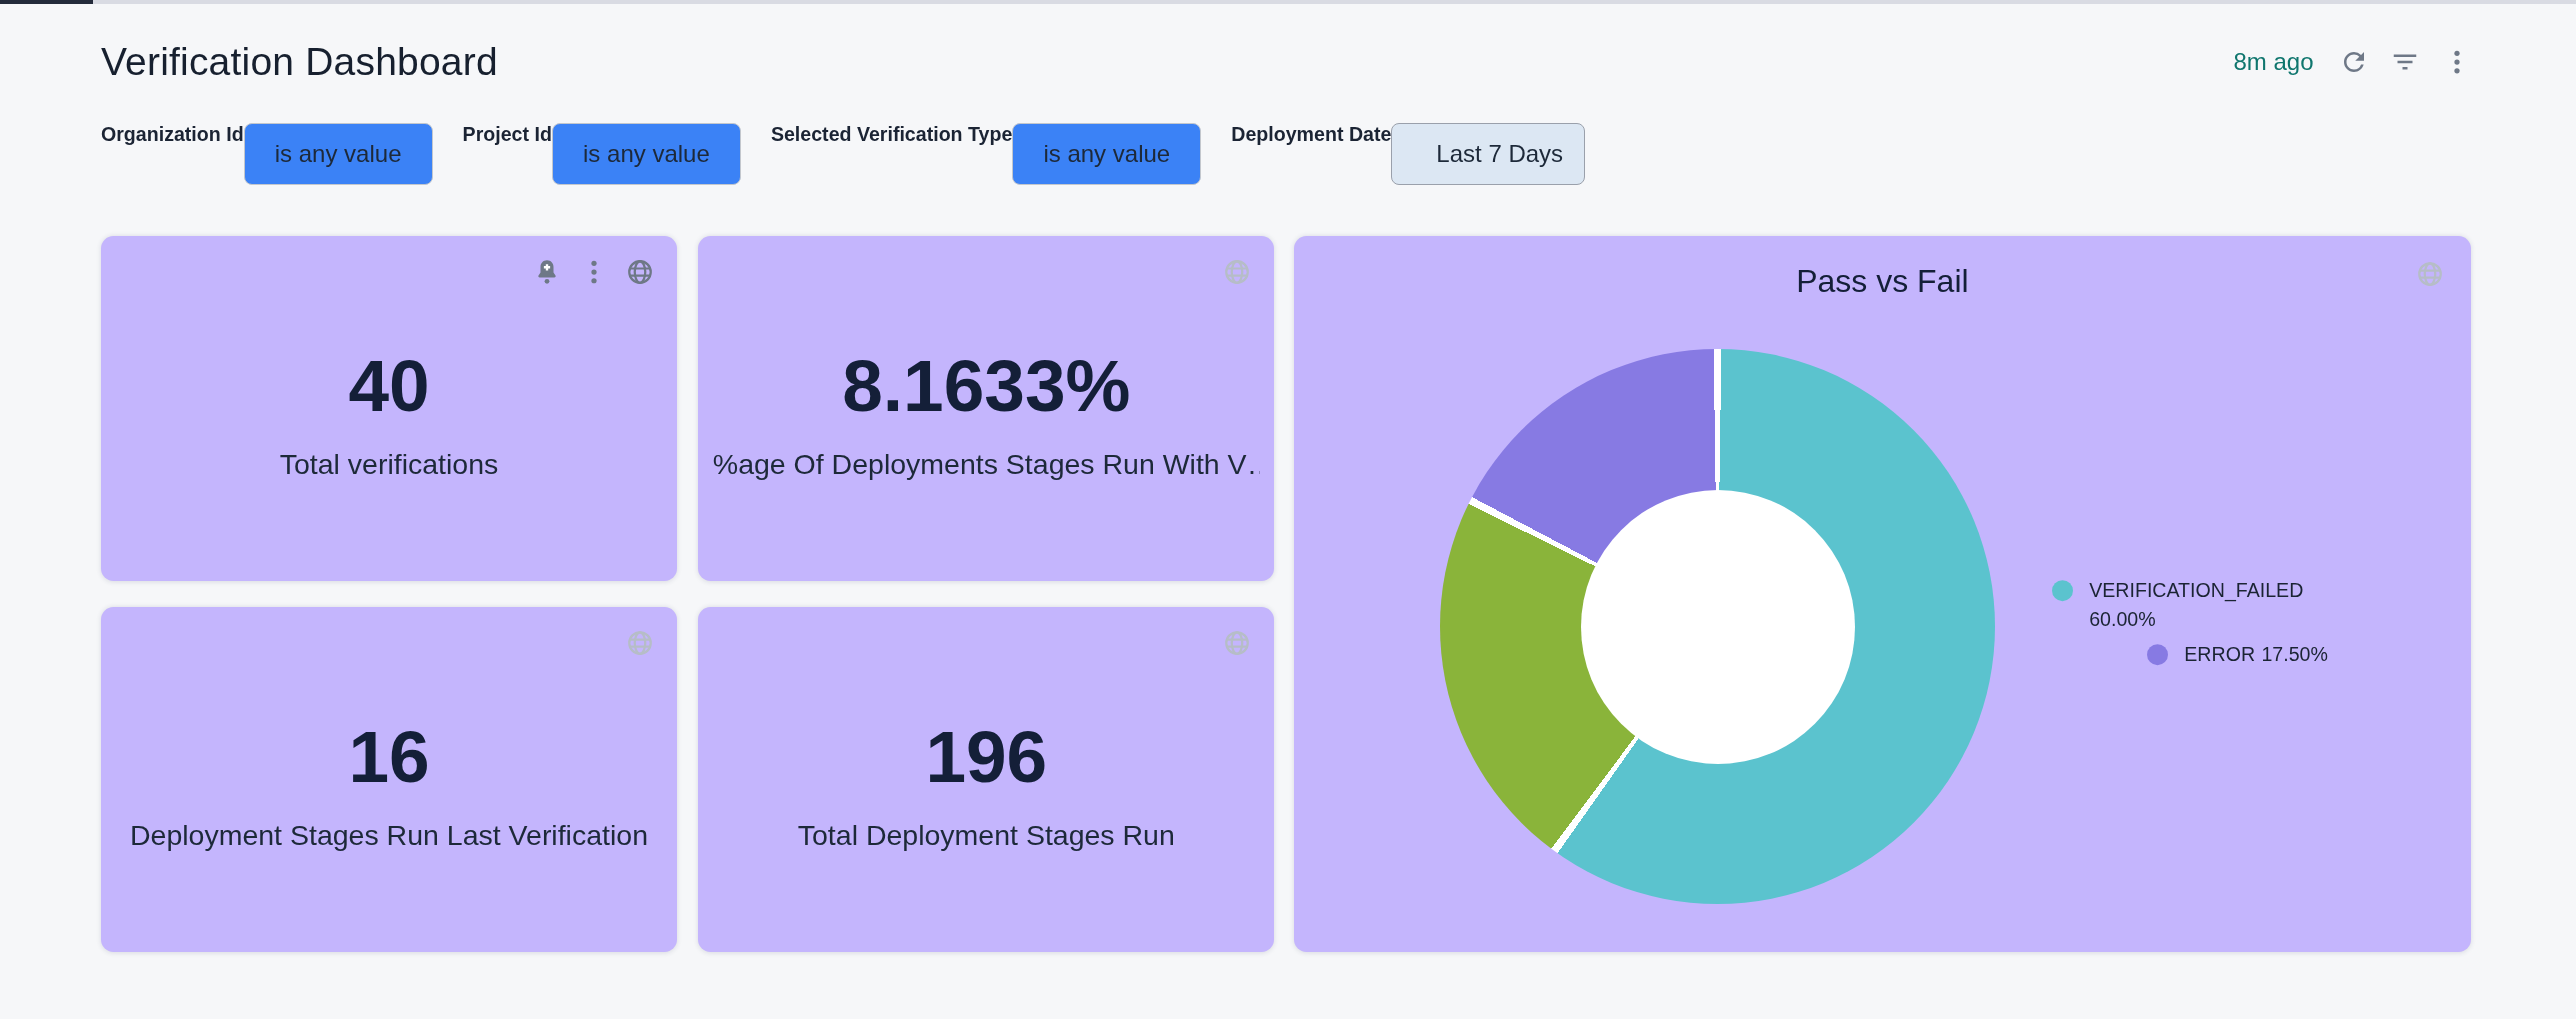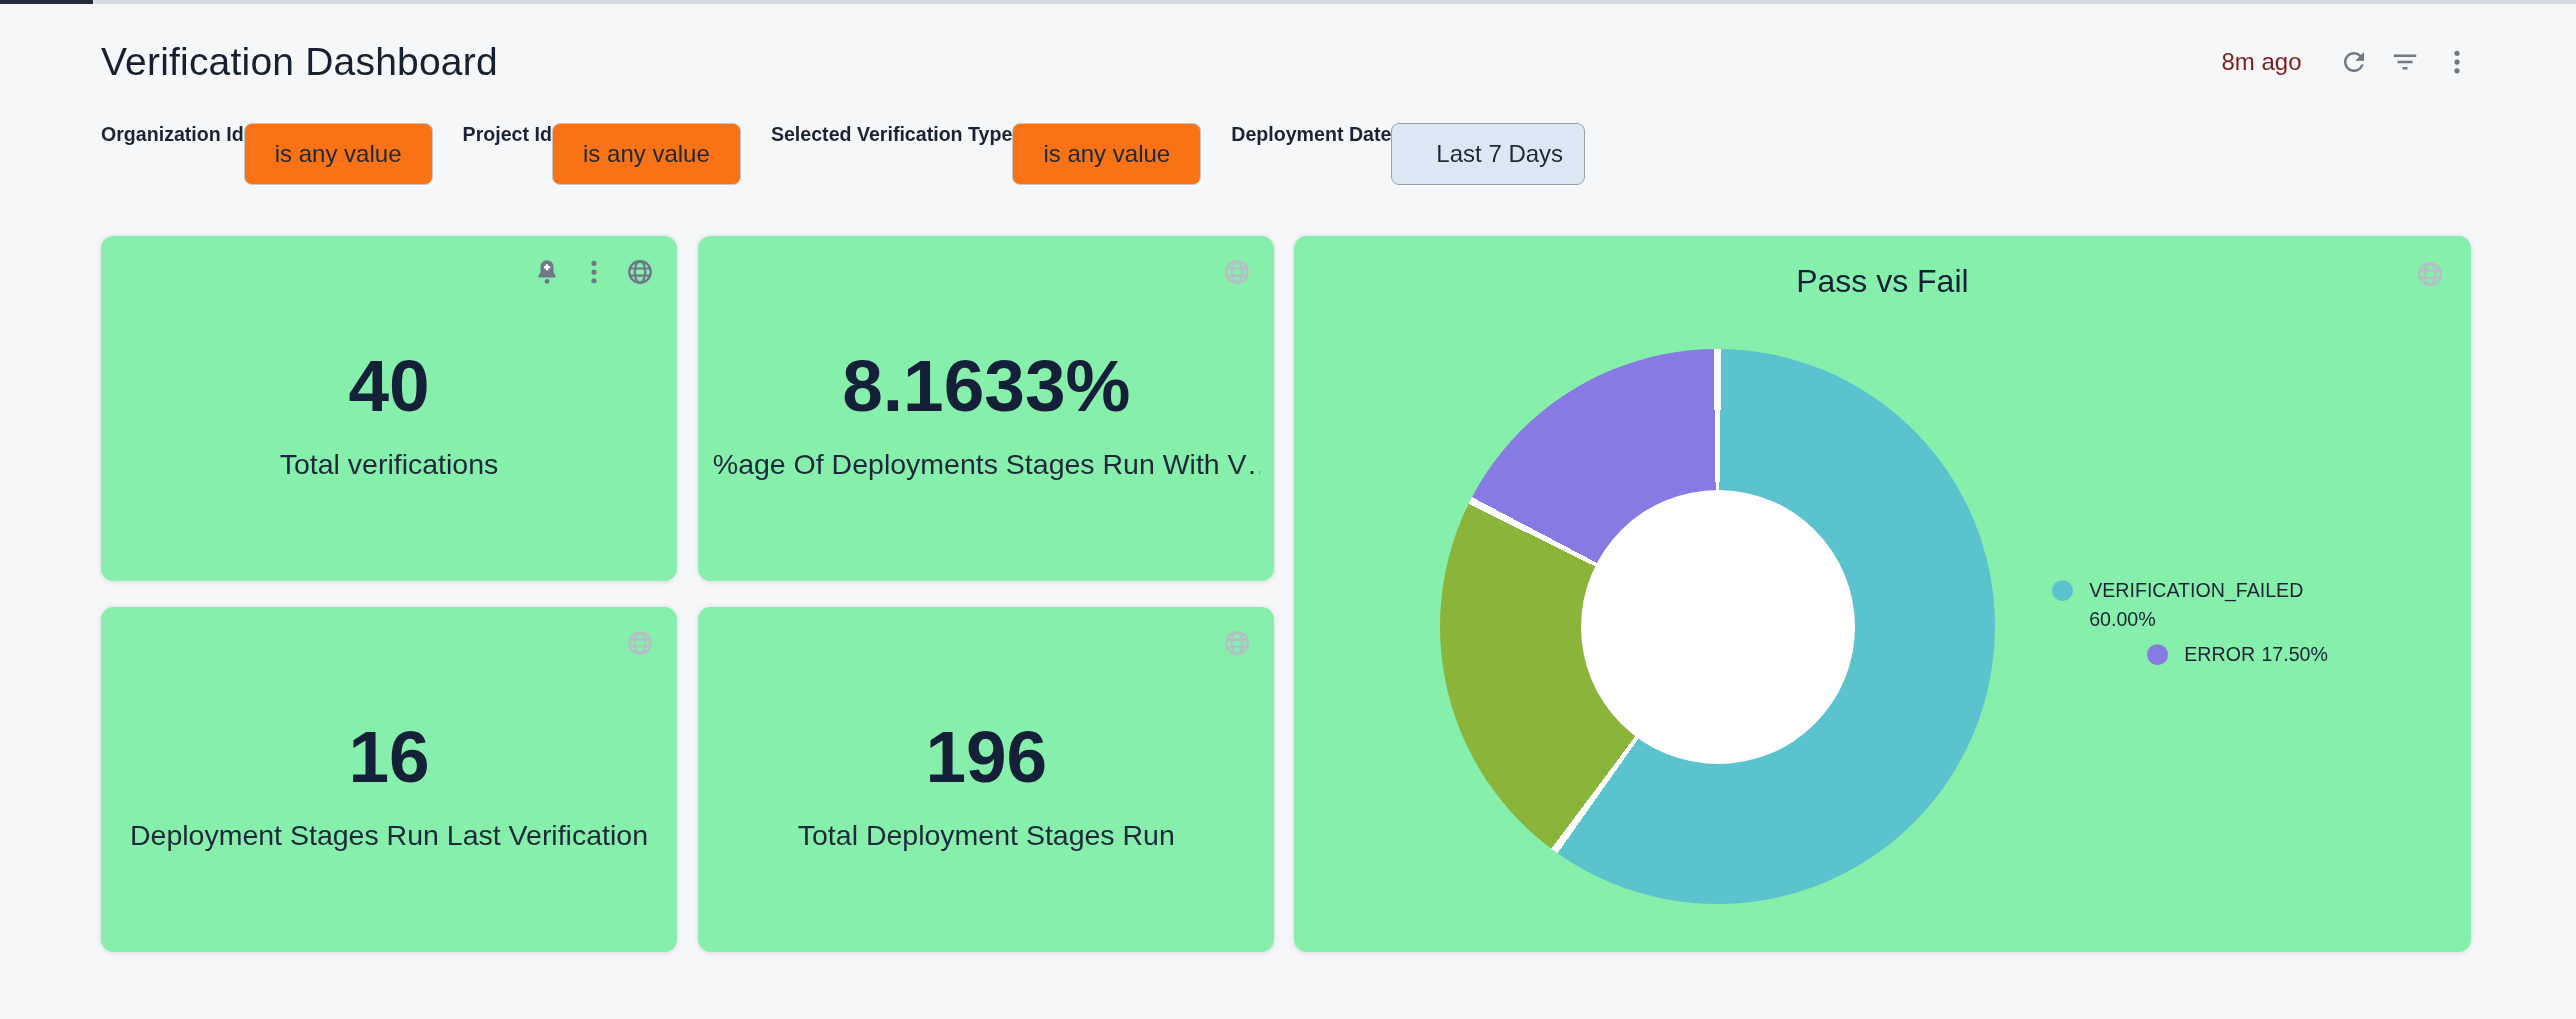--- a/index.html
+++ b/index.html
@@ -14,42 +14,42 @@
   
   .topbar { position:absolute; top:0; left:0; width:100%; height:4.4px; background:#d9dbe3; }
   .topbar-dark { position:absolute; top:0; left:0; width:93px; height:4.4px; background:#242b3b; }
 
   .content { position:absolute; top:4.4px; left:0; width:100%; padding:0 100px 0 101px; }
 
   
   .header-row { display:flex; justify-content:space-between; margin-top:36px; }
   .dash-title { font-size:39px; font-weight:400; color:#17202f; letter-spacing:0.2px; }
   .header-right { display:flex; align-items:center; gap:12.5px; }
-  .last-updated { font-size:24px; color:#7f1d1d; margin-right:20px; }
+  .last-updated { font-size:24px; color:#0f766e; margin-right:8px; }
   .hicon { width:39px; height:39px; display:flex; align-items:center; justify-content:center; color:#6e7887; cursor:pointer; }
   .hicon svg { width:30px; height:30px; }
 
   
   .filters-row { display:flex; gap:30px; margin-top:39px; }
   .filter-group { display:flex; }
   .filter-label { font-size:19.6px; font-weight:600; color:#1b2434; margin-bottom:12.5px; }
   .filter-btn {
     min-width:189px; height:62px; padding:0 21.3px;
-    background:#f97316; border:1.8px solid #c3c7cd; border-radius:8px;
+    background:#3b82f6; border:1.8px solid #c3c7cd; border-radius:8px;
     font-family:"Liberation Sans", sans-serif;
     font-size:24px; color:#1d2939; cursor:pointer;
     display:flex; align-items:center; justify-content:center;
   }
   .filter-btn.active { border-color:#9aa0ab;padding-left:44px; }
 
   
   .grid { display:flex; gap:19.6px; margin-top:51px; }
   .left-grid { display:grid; grid-template-columns:576px 576px; grid-template-rows:345px 345px; column-gap:21.3px; row-gap:26px; }
   .card {
-    background:#86efac; border-radius:12.5px;
+    background:#c4b5fd; border-radius:12.5px;
     box-shadow:0 0.9px 5.3px rgba(44,53,82,.14);
     position:relative;
   }
   .tile { width:576px; height:345px; display:flex; flex-direction:column; align-items:center; justify-content:center; padding:9px 14.2px 0 14.2px; }
   .tile-value { font-size:73px; font-weight:700; color:#141f38; line-height:1.1; }
   .tile-label { font-size:28.5px; color:#1d2939; margin-top:21.3px; max-width:547px; white-space:nowrap; overflow:hidden; text-align:center; }
   .tile-icons { position:absolute; top:19.6px; right:21.3px; display:flex; align-items:center; gap:14.2px; }
   .ticon { width:32px; height:32px; display:flex; align-items:center; justify-content:center; cursor:pointer; }
   .ticon svg { width:30px; height:30px; }
   .icon-dark { color:#6e7887; }

